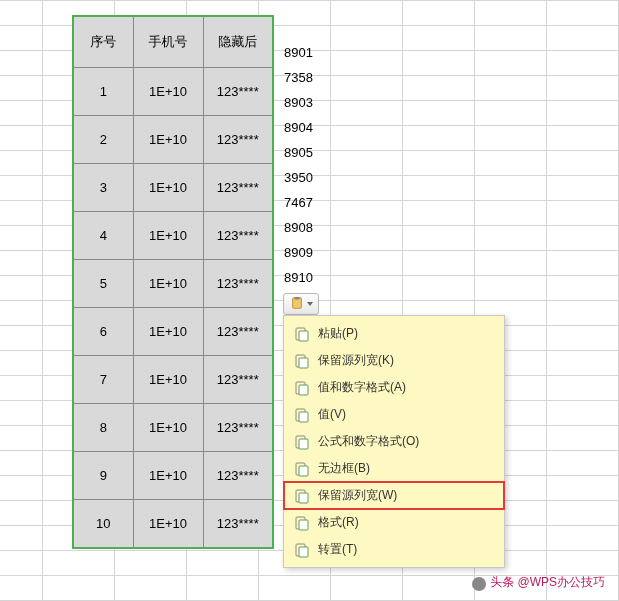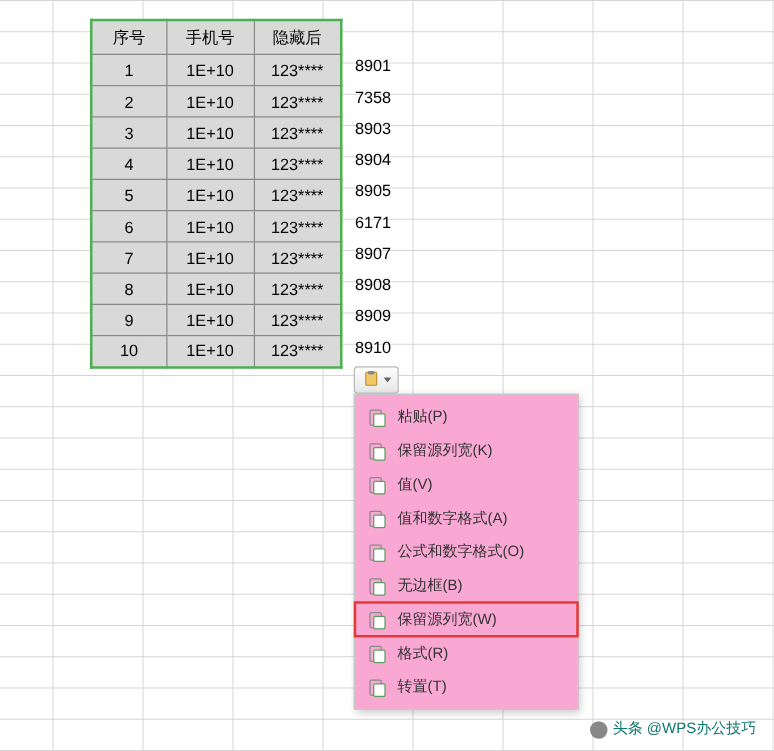--- a/index.html
+++ b/index.html
@@ -27,21 +27,21 @@
       left: 72px;
       border-collapse: collapse;
       border: 2px solid #4caf50;
     }
     .data-table th, .data-table td {
       border: 1px solid #888;
       background: #d9d9d9;
       height: 25px;
       text-align: center;
       font-weight: normal;
-      padding: 4px 6px;
+      padding: 16px 6px;
     }
     .data-table th { font-size: 13px; }
     .data-table .col-seq { width: 60px; }
     .data-table .col-phone { width: 70px; }
     .data-table .col-hidden { width: 70px; }
     .overflow-col {
       position: absolute;
       top: 40px;
       left: 282px;
     }
@@ -69,22 +69,22 @@
     .paste-btn .caret {
       width: 0; height: 0;
       border-left: 3px solid transparent;
       border-right: 3px solid transparent;
       border-top: 4px solid #666;
     }
     .context-menu {
       position: absolute;
       top: 315px;
       left: 283px;
-      width: 180px;
-      background: #f9a8d4;
+      width: 222px;
+      background: #fef9c3;
       border: 1px solid #c8c8c8;
       box-shadow: 2px 2px 6px rgba(0,0,0,0.2);
       padding: 4px 0;
     }
     .menu-item {
       display: flex;
       align-items: center;
       height: 27px;
       padding: 0 10px;
       gap: 8px;
@@ -99,21 +99,21 @@
     .menu-item.highlighted {
       outline: 2px solid #e53935;
       outline-offset: -1px;
       text-align: center;
     }
     .watermark {
       position: absolute;
       bottom: 10px;
       right: 14px;
       font-size: 12px;
-      color: #0f766e;
+      color: #be185d;
       display: flex;
       align-items: flex-end;
       gap: 4px;
     }
     .watermark .logo {
       width: 14px; height: 14px;
       background: #888;
       border-radius: 50%;
       display: inline-block;
     }
@@ -184,22 +184,22 @@
       </tr>
     </tbody>
 </table>
 
 <div class="overflow-col">
     <div class="overflow-cell">8901</div>
     <div class="overflow-cell">7358</div>
     <div class="overflow-cell">8903</div>
     <div class="overflow-cell">8904</div>
     <div class="overflow-cell">8905</div>
-    <div class="overflow-cell">6171</div>
-    <div class="overflow-cell">8907</div>
+    <div class="overflow-cell">3950</div>
+    <div class="overflow-cell">7467</div>
     <div class="overflow-cell">8908</div>
     <div class="overflow-cell">8909</div>
     <div class="overflow-cell">8910</div>
   </div>
 
 <div class="paste-btn">
   <span class="icon-slot">
     <svg viewBox="0 0 16 16">
         <rect x="3" y="2" width="10" height="12" rx="1" fill="#f0c869" stroke="#bb8a2a"></rect>
         <rect x="5" y="1" width="6" height="3" rx="1" fill="#888"></rect>
@@ -227,30 +227,30 @@
       </span>
       <span>保留源列宽(K)</span>
     </div>
     <div class="menu-item">
       <span class="icon-slot">
         <svg width="16" height="16" viewBox="0 0 16 16">
           <rect x="2" y="2" width="9" height="12" rx="1" fill="none" stroke="#888"></rect>
           <rect x="5" y="5" width="9" height="10" rx="1" fill="#fff" stroke="#5a9e5a"></rect>
         </svg>
       </span>
+      <span>值和数字格式(A)</span>
+    </div>
+    <div class="menu-item">
+      <span class="icon-slot">
+        <svg width="16" height="16" viewBox="0 0 16 16">
+          <rect x="2" y="2" width="9" height="12" rx="1" fill="none" stroke="#888"></rect>
+          <rect x="5" y="5" width="9" height="10" rx="1" fill="#fff" stroke="#5a9e5a"></rect>
+        </svg>
+      </span>
       <span>值(V)</span>
-    </div>
-    <div class="menu-item">
-      <span class="icon-slot">
-        <svg width="16" height="16" viewBox="0 0 16 16">
-          <rect x="2" y="2" width="9" height="12" rx="1" fill="none" stroke="#888"></rect>
-          <rect x="5" y="5" width="9" height="10" rx="1" fill="#fff" stroke="#5a9e5a"></rect>
-        </svg>
-      </span>
-      <span>值和数字格式(A)</span>
     </div>
     <div class="menu-item">
       <span class="icon-slot">
         <svg width="16" height="16" viewBox="0 0 16 16">
           <rect x="2" y="2" width="9" height="12" rx="1" fill="none" stroke="#888"></rect>
           <rect x="5" y="5" width="9" height="10" rx="1" fill="#fff" stroke="#5a9e5a"></rect>
         </svg>
       </span>
       <span>公式和数字格式(O)</span>
     </div>

